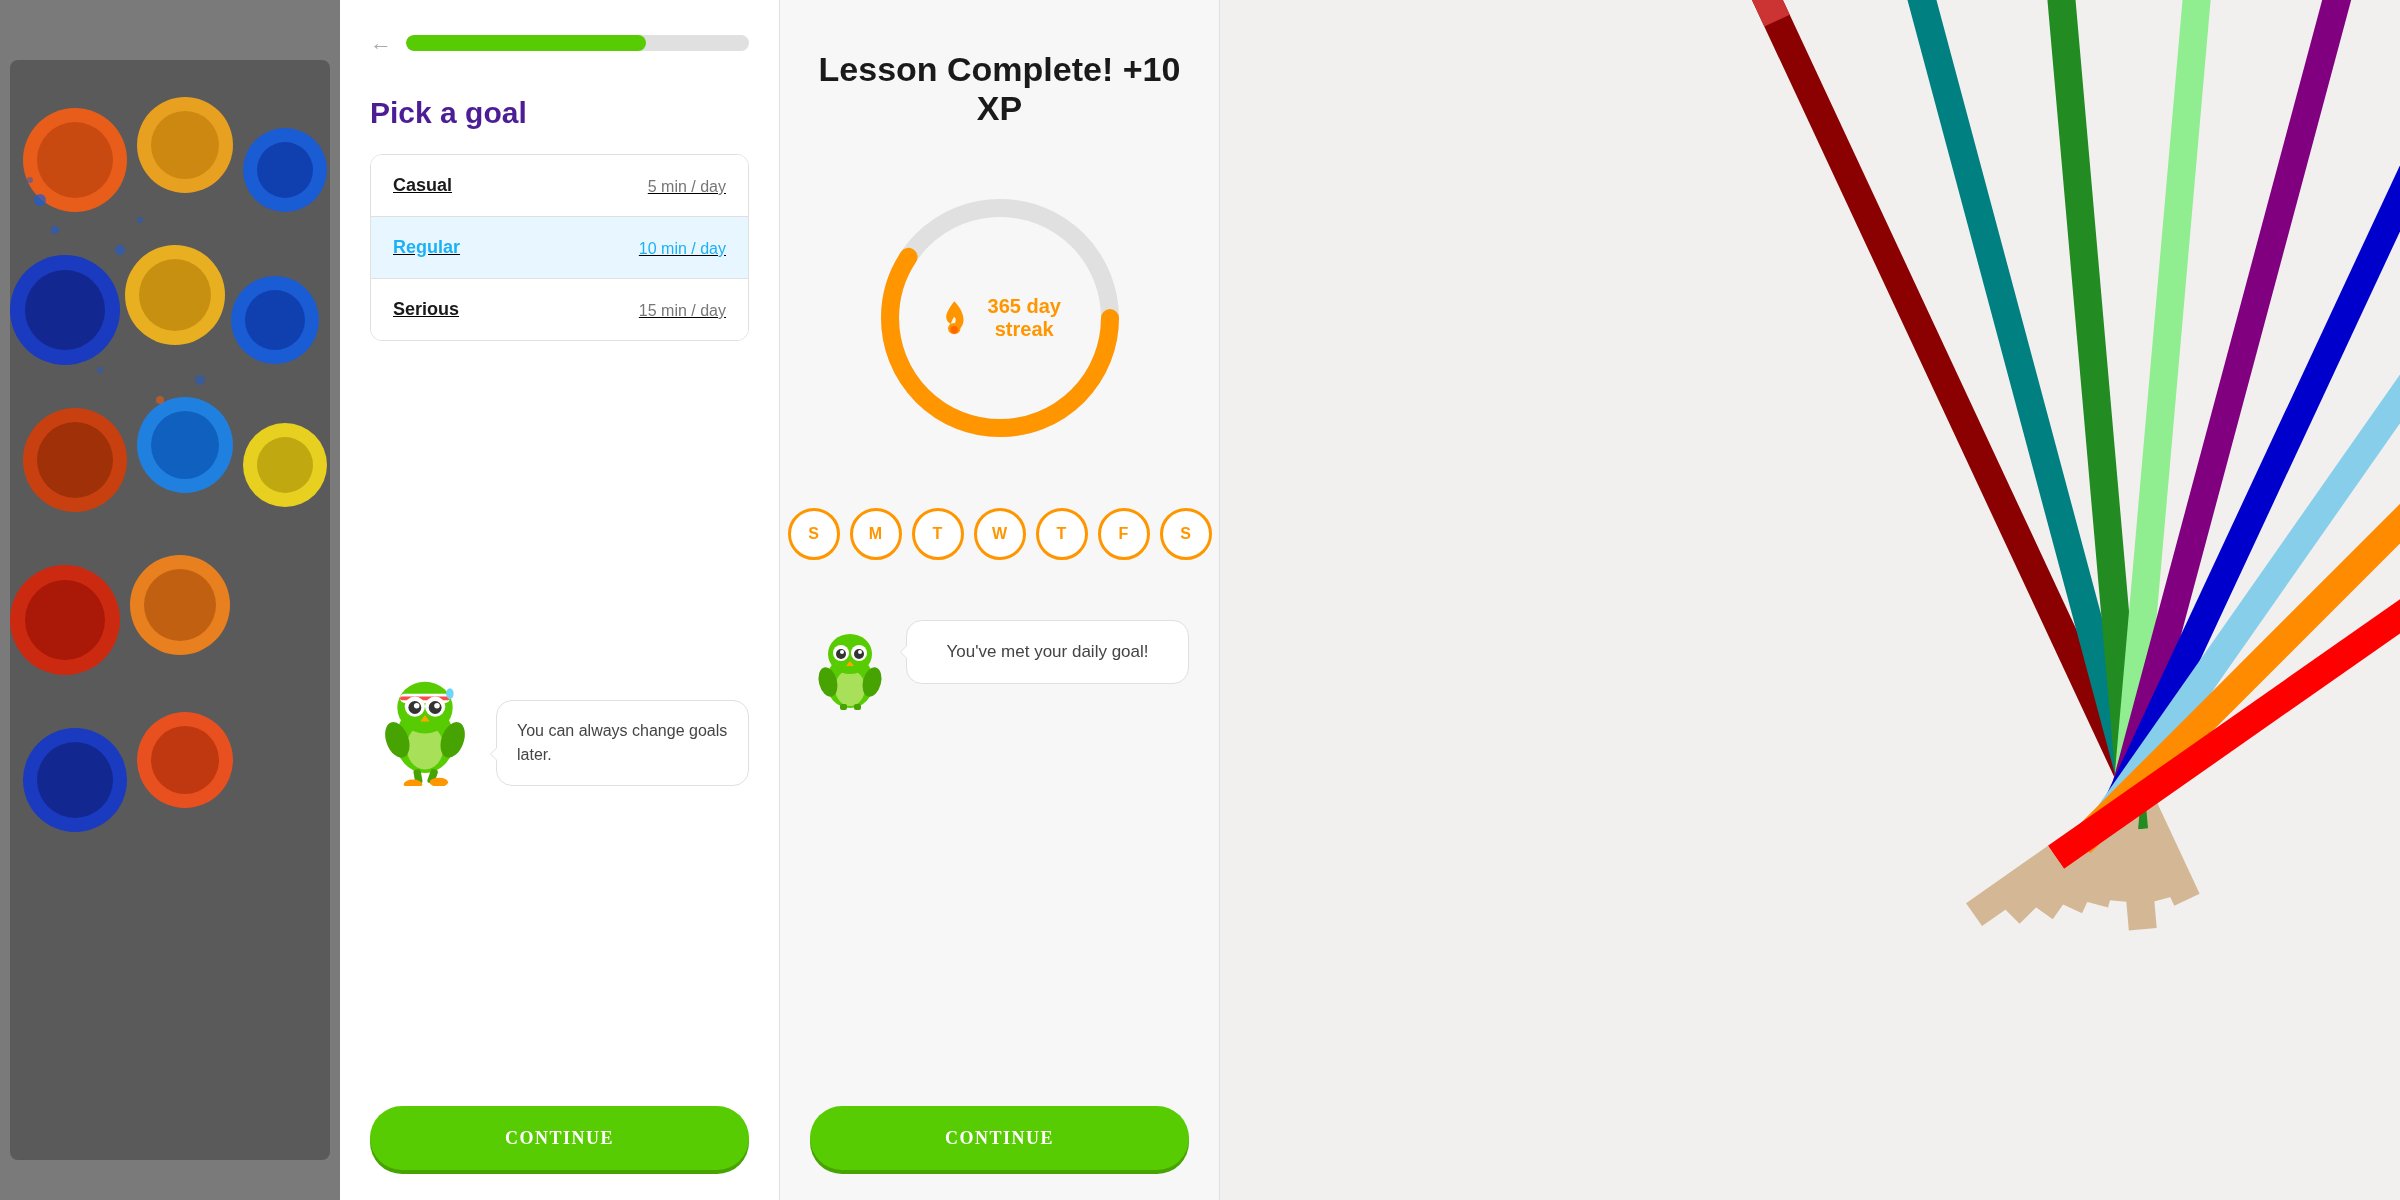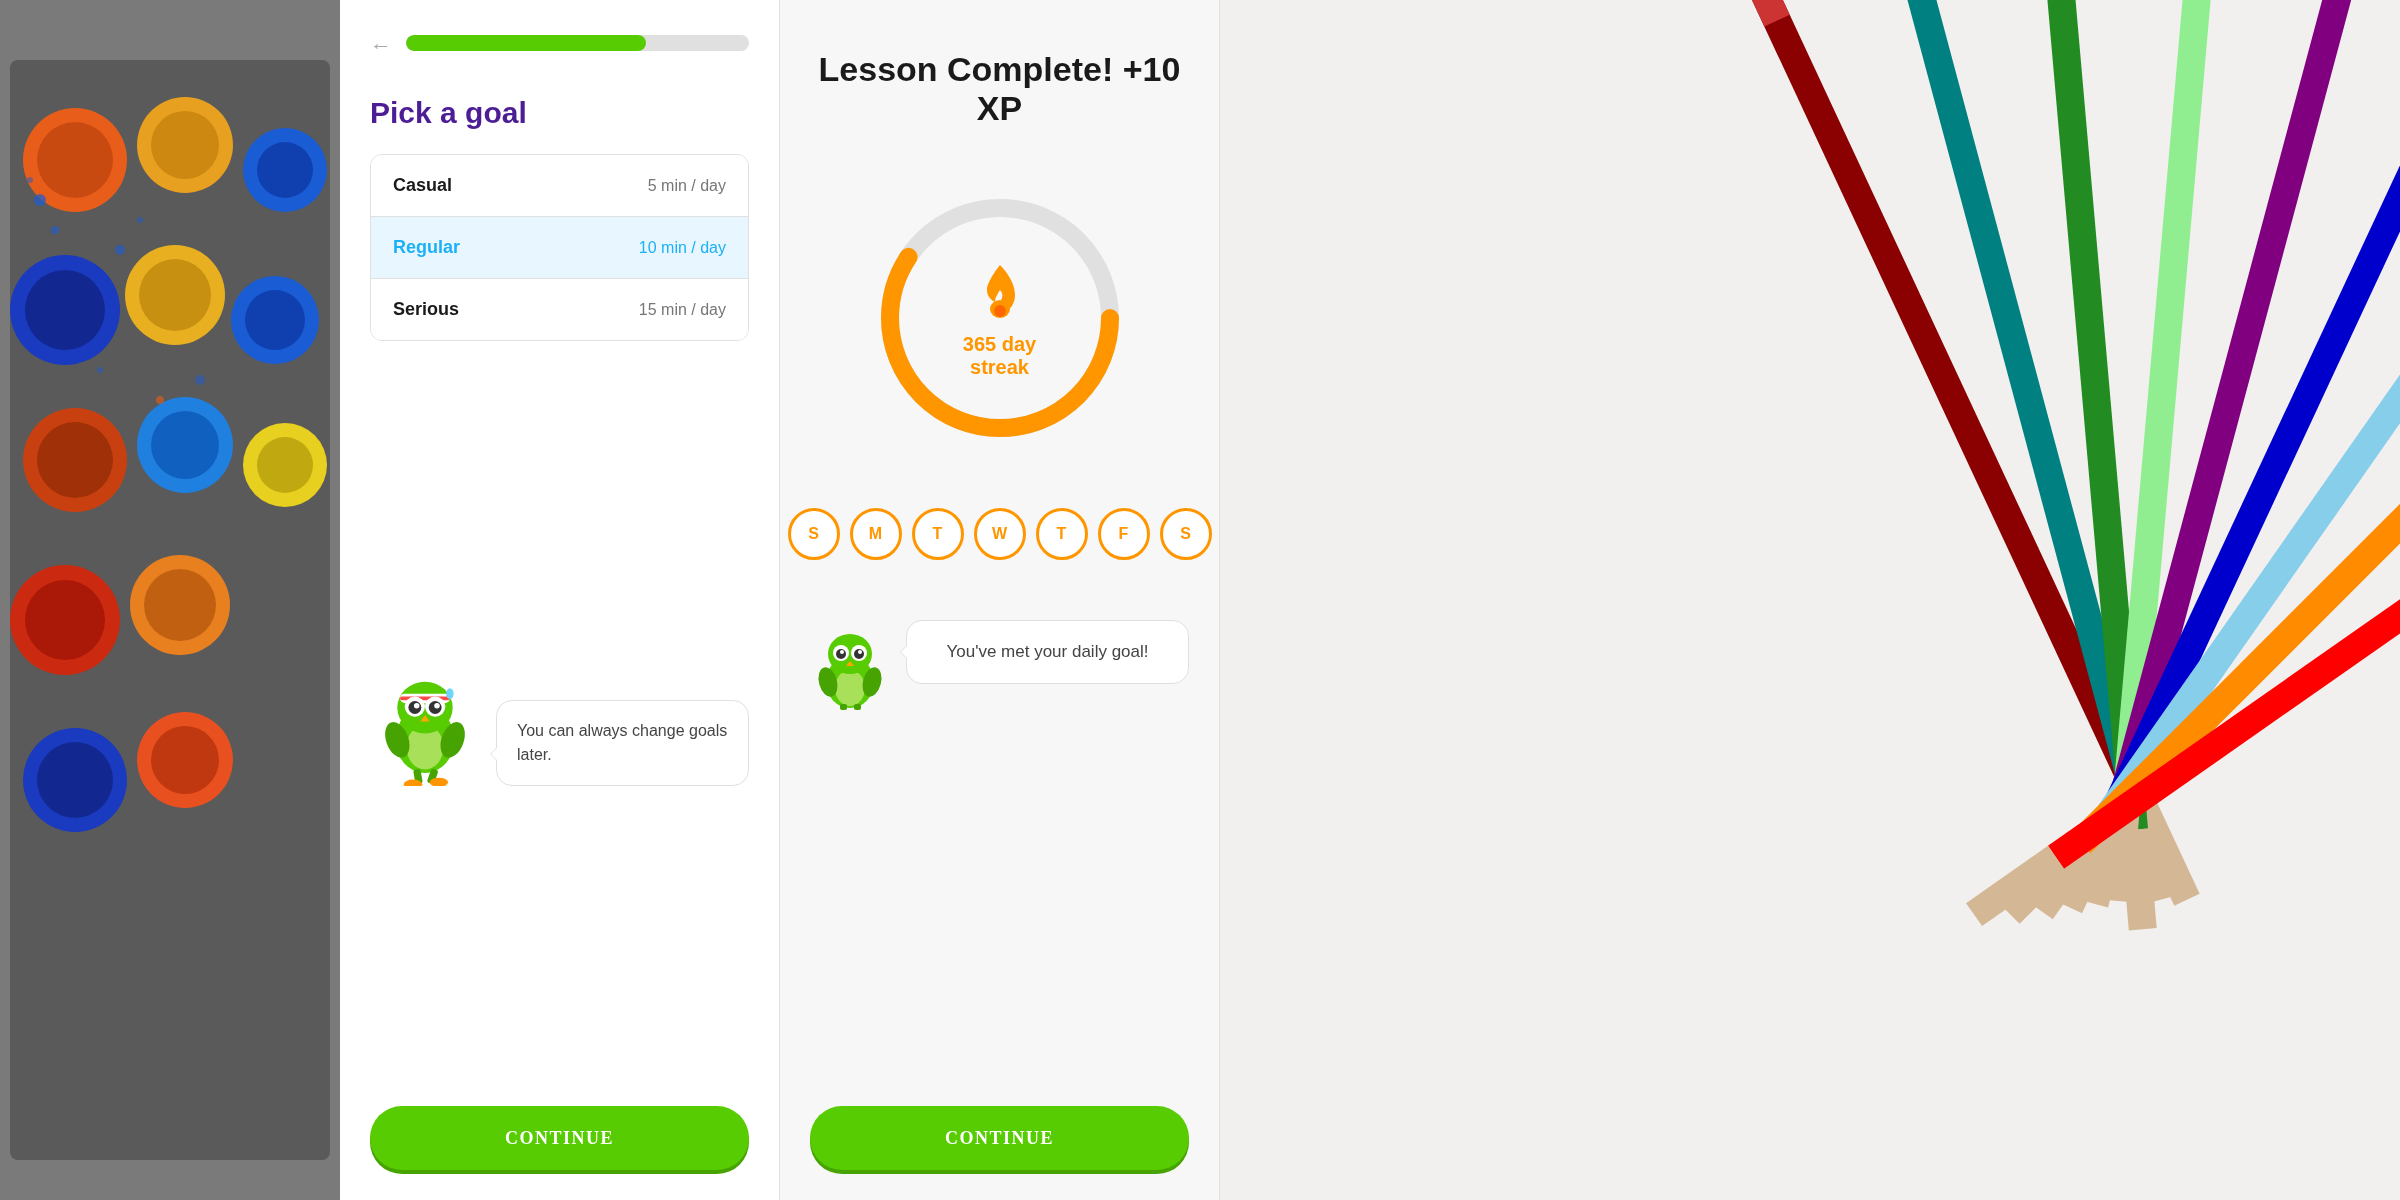--- a/index.html
+++ b/index.html
@@ -67,25 +67,26 @@
       display: flex;
       flex-direction: column;
       gap: 0;
       border: 1.5px solid #e0e0e0;
       border-radius: 12px;
       overflow: hidden;
     }
     .goal-item {
       display: flex;
       justify-content: space-between;
-      align-items: center;
+      align-items: flex-end;
       padding: 20px 22px;
       border-bottom: 1.5px solid #e0e0e0;
       background: #fff;
       cursor: pointer;
+      text-decoration: underline;
     }
     .goal-item:last-child { border-bottom: none; }
     .goal-item.selected {
       background: #e8f7ff;
     }
     .goal-item-name {
       font-size: 18px;
       font-weight: 700;
       color: #1a1a1a;
     }
@@ -190,21 +191,21 @@
     .streak-svg {
       width: 260px;
       height: 260px;
     }
     .streak-inner {
       position: absolute;
       top: 50%;
       left: 50%;
       transform: translate(-50%, -50%);
       display: flex;
-      flex-direction: column;
+      flex-direction: row;
       align-items: center;
       gap: 6px;
     }
     .streak-text {
       font-size: 20px;
       font-weight: 800;
       color: #ff9600;
       text-align: center;
     }
 

